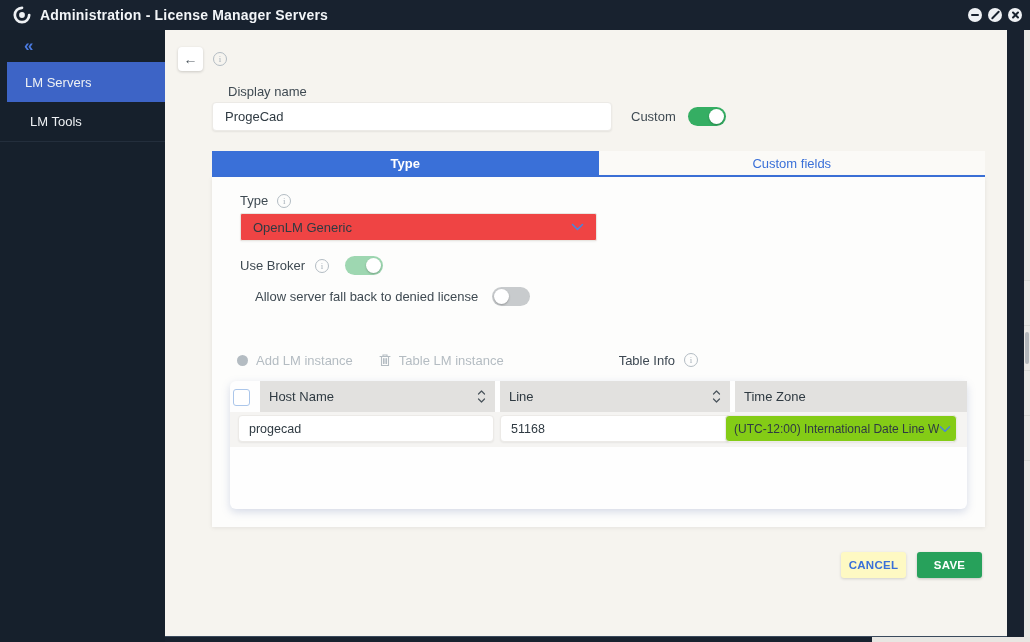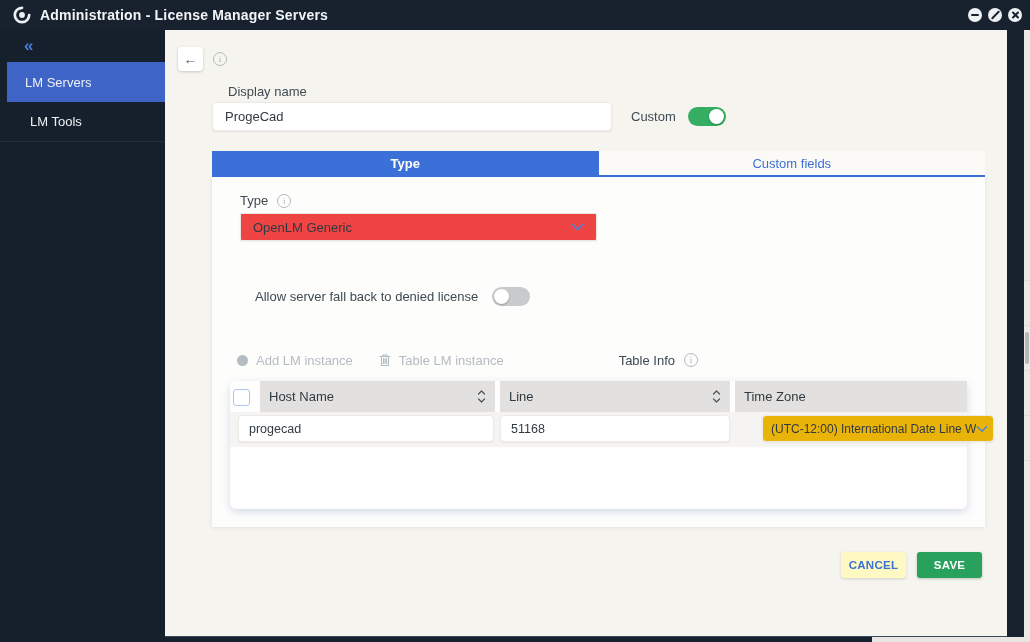--- a/index.html
+++ b/index.html
@@ -86,21 +86,21 @@
                 box-shadow:0 3px 8px rgba(110,130,180,.28); }
   .checkbox { position:absolute; left:3px; top:8px; width:17px; height:17px; background:#fff; border:1.5px solid #abc6ea; border-radius:3px; cursor:pointer; }
   .thead { position:absolute; left:30px; top:0; height:31px; display:flex; gap:5px; }
   .th { background:#e2e1df; display:flex; align-items:center; justify-content:space-between; padding:0 9px; font-size:13px; color:#2f3a42; cursor:pointer; }
   .th.host { width:235px; } .th.port { width:230px; } .th.tz { width:232px; }
   .row-strip { position:absolute; left:0; top:31px; width:737px; height:35px; background:#f5f4f2; }
   .cell-input { position:absolute; top:34px; height:27px; background:#fff; border:1px solid #eceae7; border-radius:4px;
                 box-shadow:0 1px 2px rgba(0,0,0,.06); padding:0 10px; font-size:12.5px; color:#2f3a42; font-family:inherit; outline:none; }
   .ci-host { left:8px; width:256px; }
   .ci-port { left:270px; width:230px; }
-  .tz-select { position:absolute; left:532px; top:34px; width:232px; height:27px; background:#eab308; border:1px solid #eceae7;
+  .tz-select { position:absolute; left:495px; top:34px; width:232px; height:27px; background:#84cc16; border:1px solid #eceae7;
                border-radius:4px; box-shadow:0 1px 2px rgba(0,0,0,.06); display:flex; align-items:center; padding:0 5px 0 8px;
                cursor:pointer; }
   .tz-text { font-size:12px; color:#2f3a42; white-space:nowrap; overflow:hidden; flex:1; }
 
   
   .btn { position:absolute; top:522px; width:65px; height:26px; border-radius:3px; display:flex; align-items:center; justify-content:center;
          font-size:11.5px; font-weight:bold; letter-spacing:.3px; cursor:pointer; }
   .btn-cancel { left:676px; background:#fef9c3; color:#3a70d8; box-shadow:0 1px 3px rgba(0,0,0,.15); }
   .btn-save { left:752px; background:#27a15b; color:#fff; box-shadow:0 1px 3px rgba(0,0,0,.2); }
 
@@ -182,20 +182,27 @@
       <span class="info-icon"></span>
     </div>
 
     <div class="type-select">
       <span class="sel-text">OpenLM Generic</span>
       <svg width="13" height="8" viewBox="0 0 13 8">
         <path d="M1.5 1.5 L6.5 6.5 L11.5 1.5" stroke="#4a84dd" stroke-width="1.6" fill="none" stroke-linecap="round" stroke-linejoin="round"></path>
       </svg>
     </div>
 
+    <div class="broker-row">
+      <span class="field-label">Use Broker</span>
+      <span class="info-icon"></span>
+      <span class="toggle pale on" style="margin-left:6px;">
+          <span class="knob"></span>
+        </span>
+    </div>
 
     <div class="fallback-row">
       <span class="field-label">Allow server fall back to denied license</span>
       <span class="toggle gray off">
           <span class="knob"></span>
         </span>
     </div>
 
     <div class="toolbar-row">
       <div class="tb-btn">

